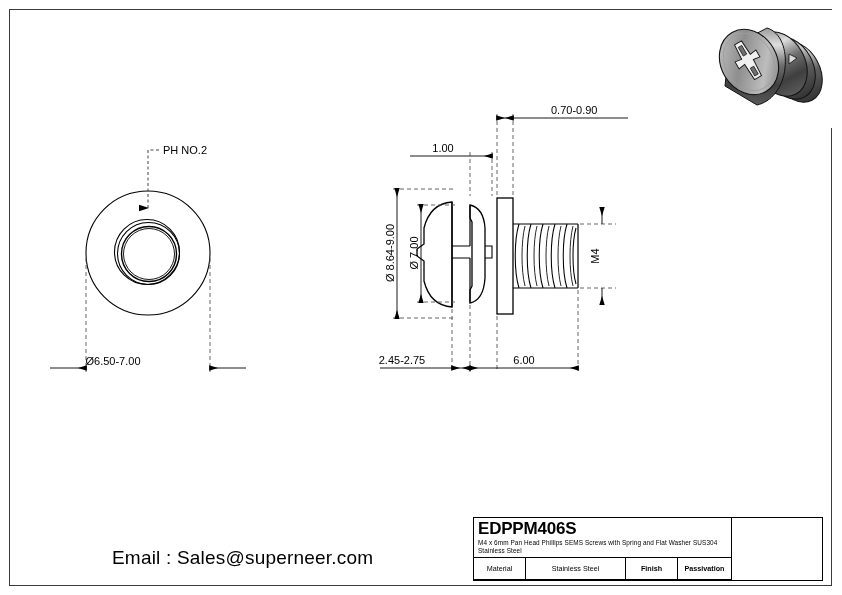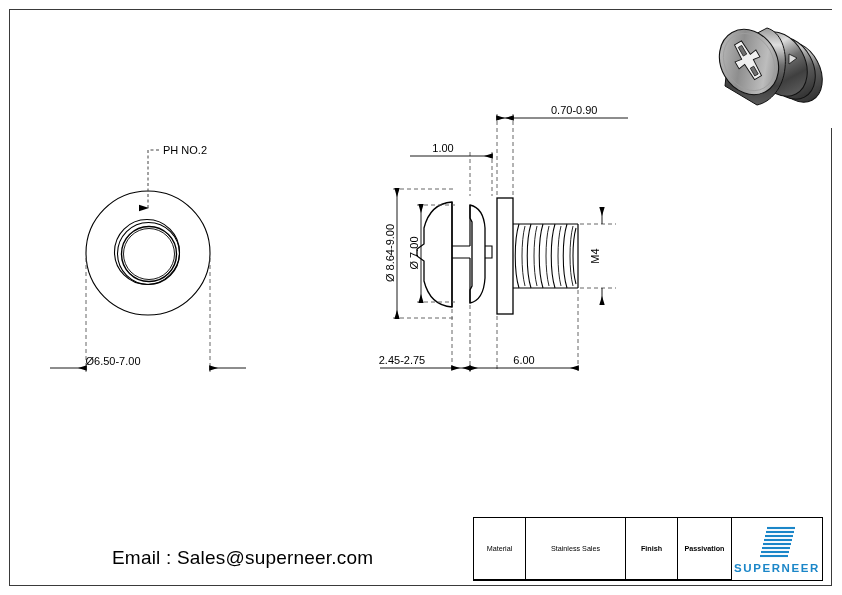--- a/index.html
+++ b/index.html
@@ -318,37 +318,26 @@
       </g>
 
       <path d="M88,44 L96,48 L88,54 Z" fill="#dcdcdc" stroke="#111" stroke-width="0.8"></path>
     </svg>
   </div>
 
   <div id="email-line">Email : Sales@superneer.com</div>
 
   <div id="title-block">
     <div id="tb-left">
+      <div id="tb-head">
+        <div id="part-number">EDPPM406S</div>
+        <div id="part-desc">M4 x 6mm Pan Head Phillips SEMS Screws with Spring and Flat Washer SUS304 Stainless Steel</div>
+      </div>
       <div class="tb-row row-top">
         <div class="tb-cell c-label">Material</div>
-        <div class="tb-cell c-val1">Stainless Sales</div>
+        <div class="tb-cell c-val1">Stainless Steel</div>
         <div class="tb-cell c-label2">Finish</div>
         <div class="tb-cell c-val2 last">Passivation</div>
       </div>
     </div>
-    <div id="tb-right">
-      <svg id="brand-mark" width="46" height="36" viewBox="0 0 46 36">
-        <g stroke="#1b86c8" stroke-width="2.1">
-          <line x1="13" y1="3" x2="41" y2="3"></line>
-          <line x1="12" y1="7" x2="40" y2="7"></line>
-          <line x1="11" y1="11" x2="39" y2="11"></line>
-          <line x1="10" y1="15" x2="38" y2="15"></line>
-          <line x1="9" y1="19" x2="37" y2="19"></line>
-          <line x1="8" y1="23" x2="36" y2="23"></line>
-          <line x1="7" y1="27" x2="35" y2="27"></line>
-          <line x1="6" y1="31" x2="34" y2="31"></line>
-        </g>
-      </svg>
-      <div id="brand-name">SUPERNEER</div>
-    </div>
   </div>
 
 </div>
 
 </body></html>

